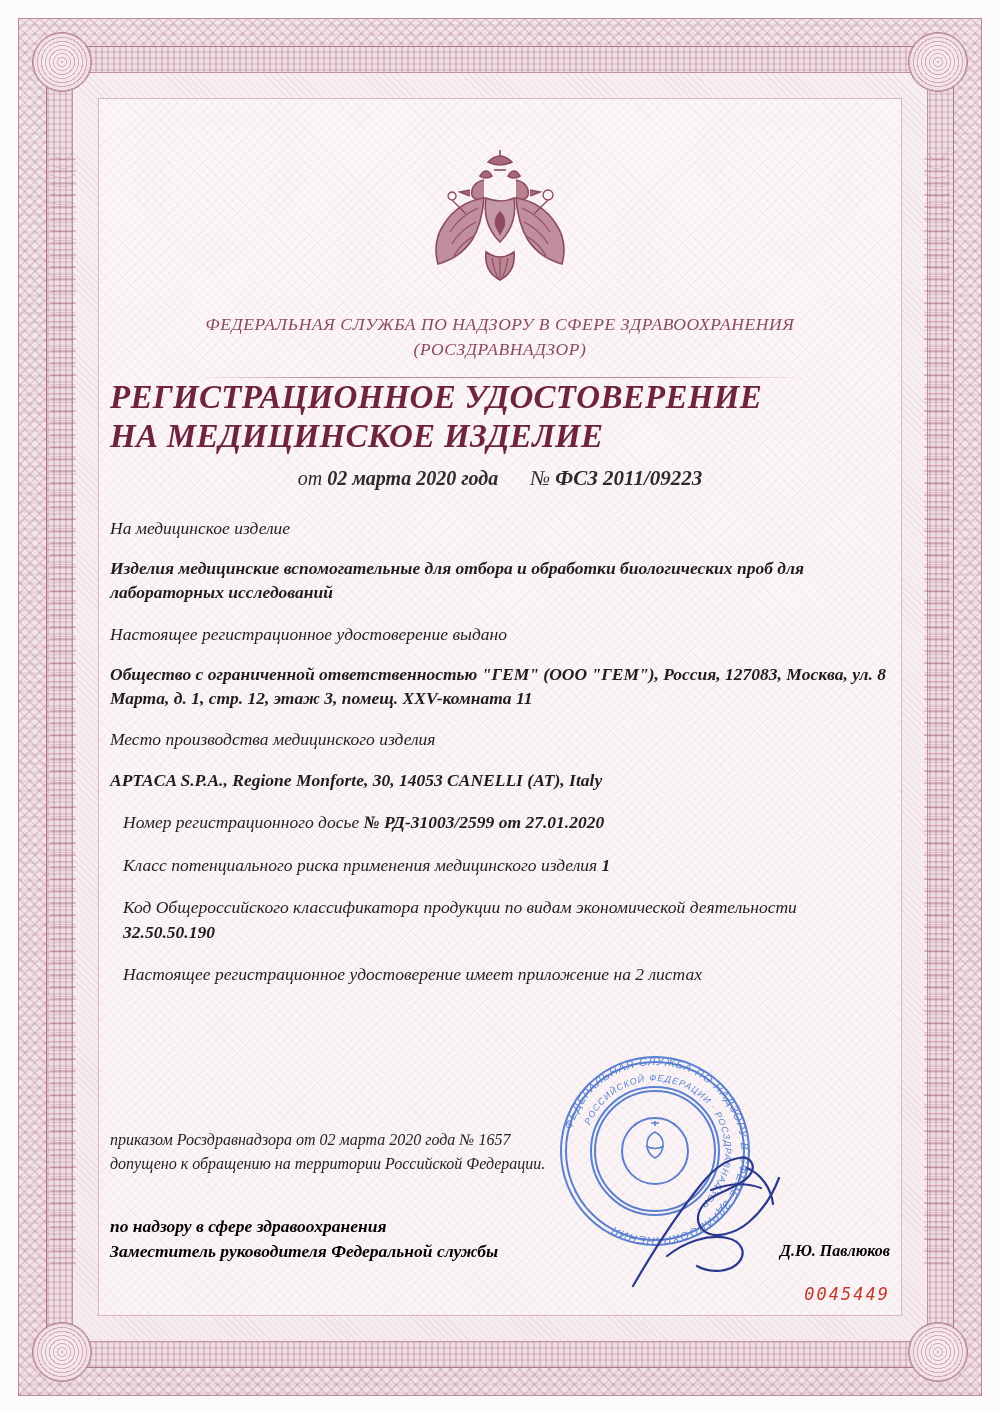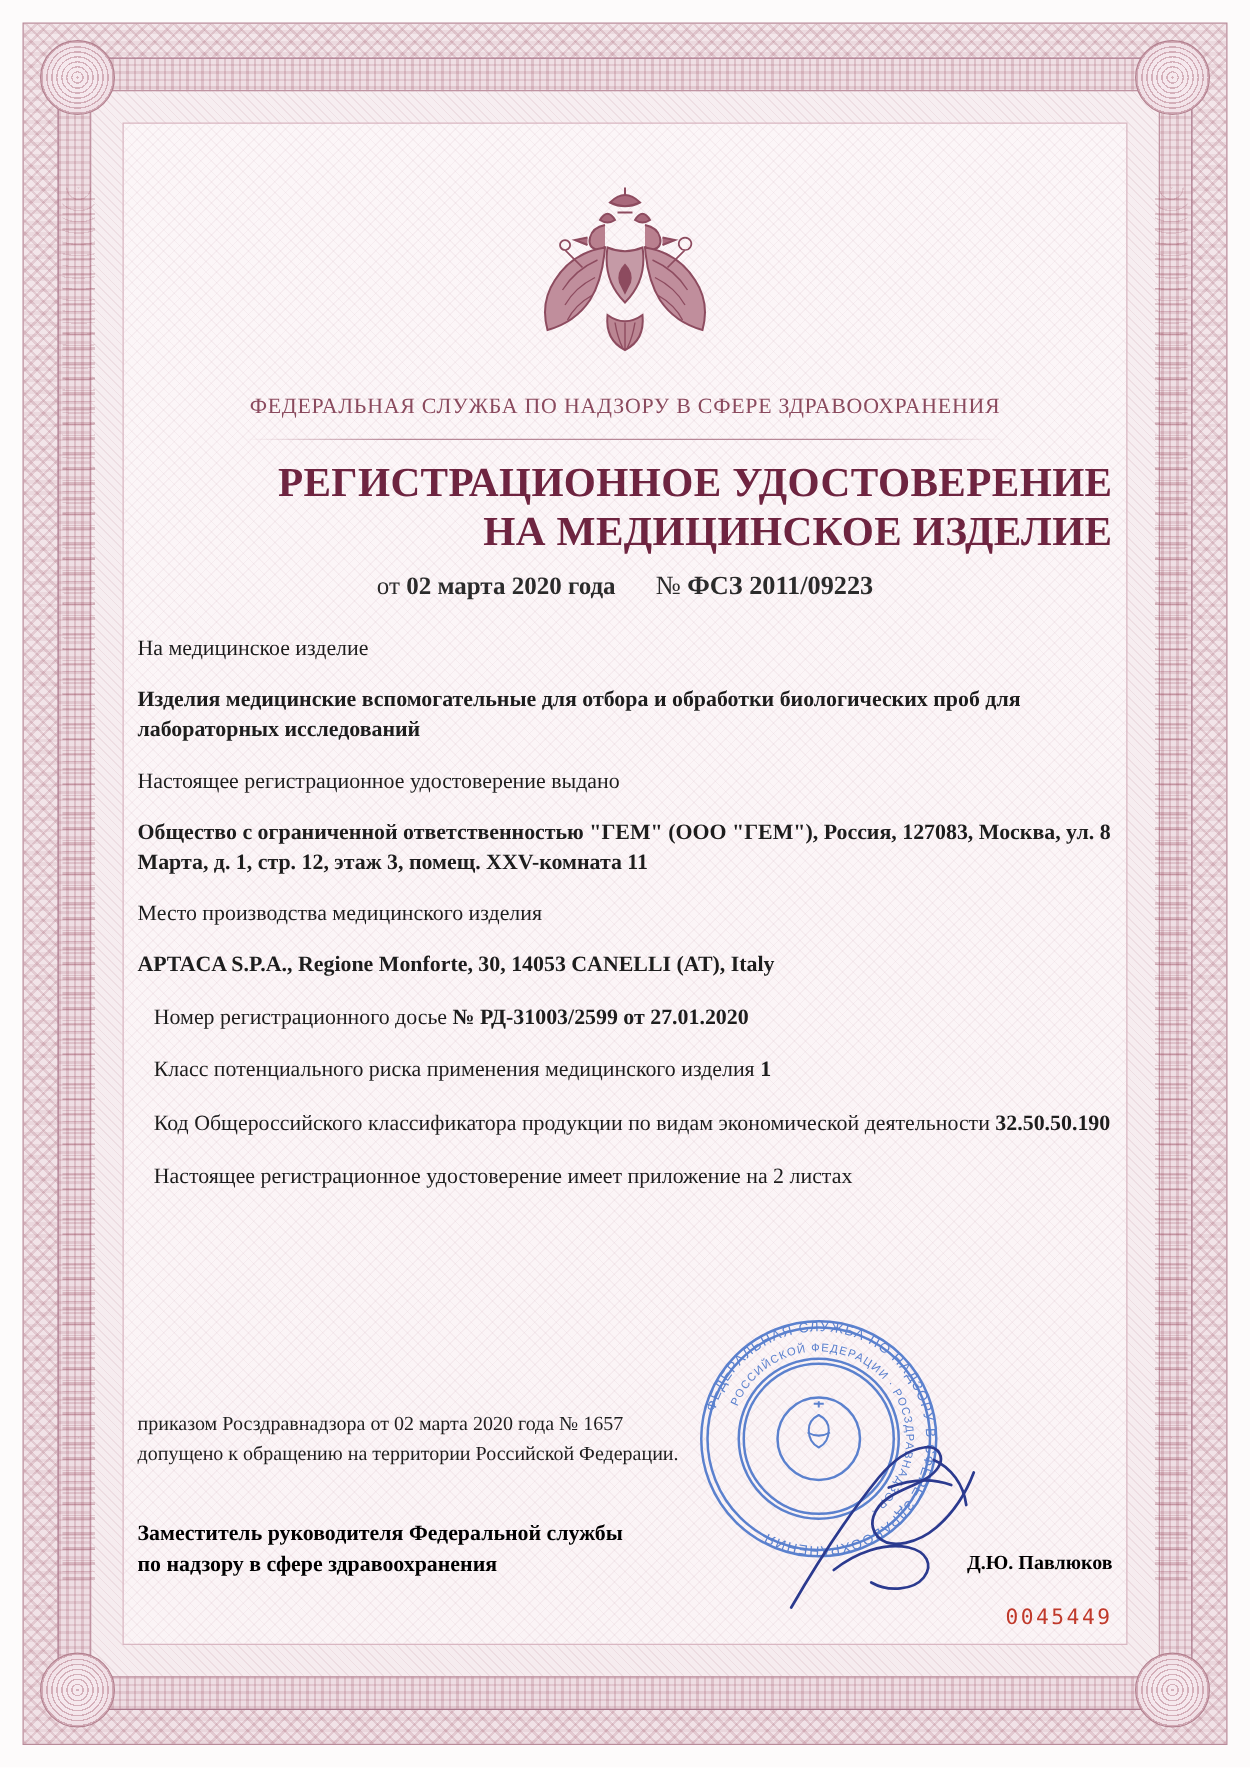--- a/index.html
+++ b/index.html
@@ -78,21 +78,21 @@
     background:
       repeating-linear-gradient(0deg, rgba(150,70,90,0.25) 0 2px, rgba(255,255,255,0) 2px 12px),
       repeating-radial-gradient(circle at 50% 0, rgba(150,70,90,0.18) 0 1px, rgba(255,255,255,0) 1px 9px);
   }
   .so-l { left: 50px; }
   .so-r { right: 50px; }
 
   
   .content {
     position: absolute;
-    left: 110px; top: 108px; right: 110px; bottom: 108px;
+    left: 110px; top: 108px; right: 110px; bottom: 108px; font-style: italic;
   }
 
   .emblem {
     width: 160px;
     margin: 38px auto 0;
     display: block;
   }
 
   .agency {
     margin-top: 16px;
@@ -105,22 +105,22 @@
   .agency .sub { display: block; }
 
   .rule {
     margin: 14px auto 0;
     width: 78%;
     height: 1px;
     background: linear-gradient(90deg, rgba(160,100,120,0) 0%, rgba(160,100,120,0.75) 20%, rgba(160,100,120,0.75) 80%, rgba(160,100,120,0) 100%);
   }
 
   .title {
-    margin-top: 16px;
-    text-align: right;
+    margin-top: 0;
+    text-align: left;
     color: #6e2440;
     font-weight: bold;
     font-size: 33px;
     line-height: 1.18;
     letter-spacing: 0.3px;
   }
   .title .l2 { display: block; }
 
   .dateline {
     margin-top: 10px;
@@ -265,20 +265,21 @@
         <path d="M66 106 q14 10 28 0 q2 20-14 28 q-16-8-14-28z" fill="#bb8693"></path>
         <path d="M80 112 v22 M72 112 q2 12 6 20 M88 112 q-2 12-6 20" stroke-width="1.1"></path>
 
         <path d="M46 68 l-14-14 M32 54 a4 4 0 1 1 .1 0" stroke-width="1.4"></path>
         <path d="M114 68 l14-14 M128 54 a5 5 0 1 1 .1 0" stroke-width="1.4"></path>
       </g>
     </svg>
 
     <div class="agency">
       <span>ФЕДЕРАЛЬНАЯ СЛУЖБА ПО НАДЗОРУ В СФЕРЕ ЗДРАВООХРАНЕНИЯ</span>
+      <span class="sub">(РОСЗДРАВНАДЗОР)</span>
     </div>
 
     <div class="rule"></div>
 
     <div class="title">
       <span>РЕГИСТРАЦИОННОЕ УДОСТОВЕРЕНИЕ</span>
       <span class="l2">НА МЕДИЦИНСКОЕ ИЗДЕЛИЕ</span>
     </div>
 
     <div class="dateline">
@@ -326,22 +327,22 @@
 
     </div>
 
     <div class="order">
       <div>приказом Росздравнадзора от 02 марта 2020 года № 1657</div>
       <div>допущено к обращению на территории Российской Федерации.</div>
     </div>
 
     <div class="signblock">
       <div class="role">
+        <div>по надзору в сфере здравоохранения</div>
         <div>Заместитель руководителя Федеральной службы</div>
-        <div>по надзору в сфере здравоохранения</div>
       </div>
       <div class="person">Д.Ю. Павлюков</div>
     </div>
 
     <div class="serial">0045449</div>
 
     <svg class="stamp" viewBox="0 0 210 210">
       <defs>
         <path id="arcOuter" d="M105,105 m-86,0 a86,86 0 1,1 172,0 a86,86 0 1,1 -172,0"></path>
         <path id="arcInner" d="M105,105 m-70,0 a70,70 0 1,1 140,0 a70,70 0 1,1 -140,0"></path>

